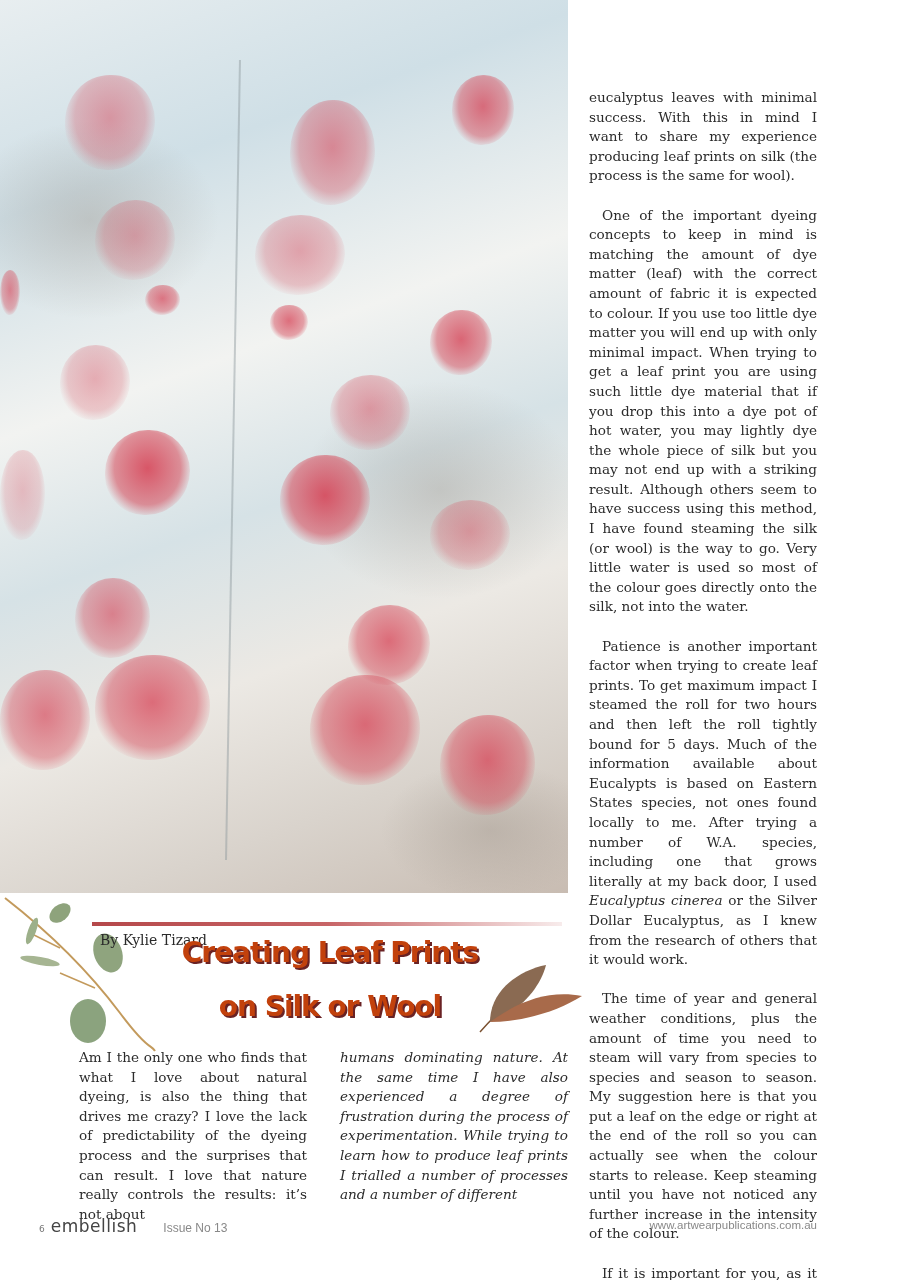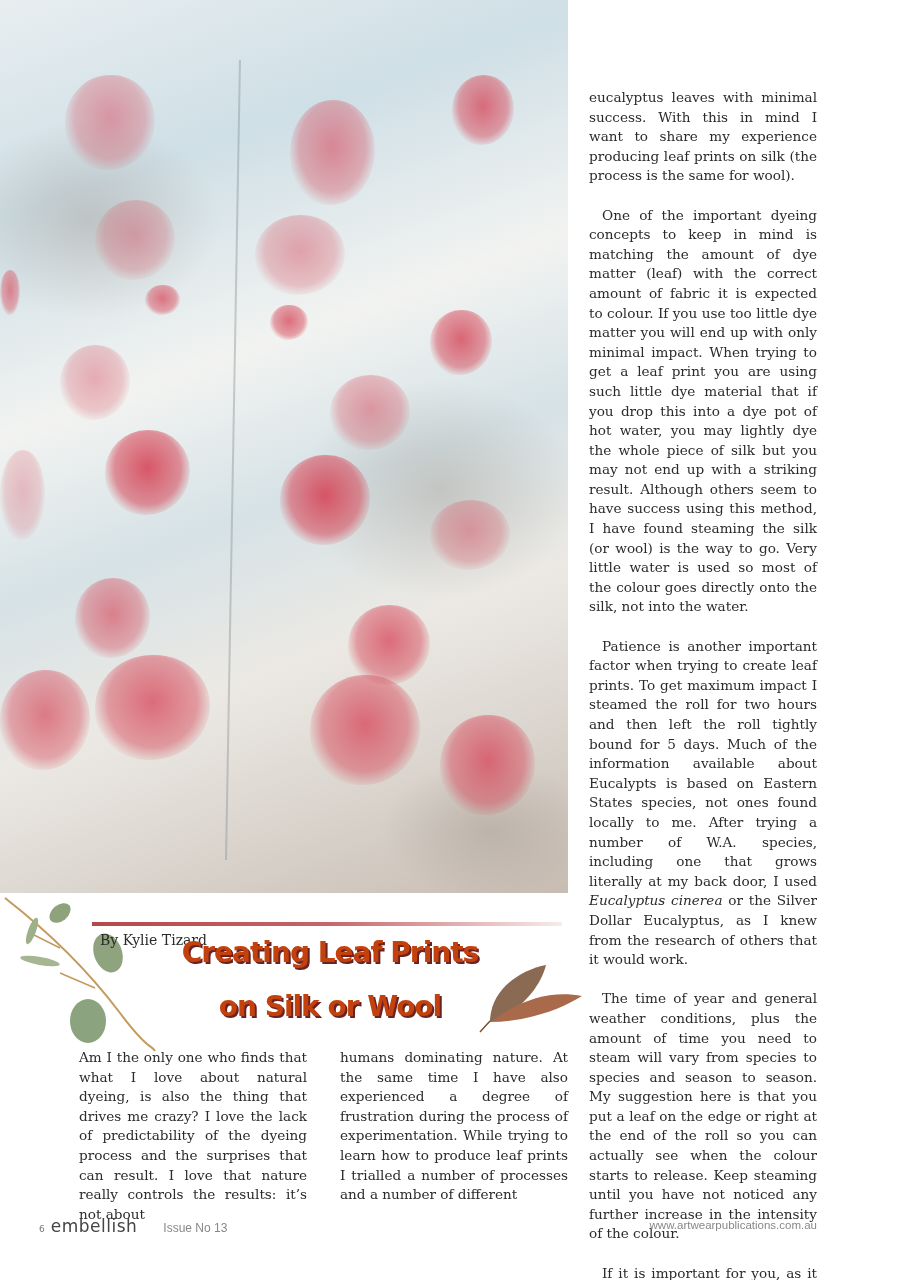--- a/index.html
+++ b/index.html
@@ -11,21 +11,21 @@
   .photo .seam { position: absolute; left: 232px; top: 60px; width: 2px; height: 800px; background: rgba(140,150,155,0.45); transform: rotate(1deg); }
   .byline { position: absolute; left: 100px; top: 932px; font-family: "DejaVu Serif", serif; font-size: 14px; color: #2a2a2a; }
   .byline-rule { position: absolute; left: 92px; top: 922px; width: 470px; height: 4px; background: linear-gradient(90deg, #b5484a 0%, #c76466 50%, rgba(230,190,190,0.3) 100%); }
   .title { position: absolute; left: 90px; top: 926px; width: 480px; text-align: center; font-family: "DejaVu Sans", sans-serif; font-weight: bold; font-size: 28px; line-height: 54px; color: #c2410c; letter-spacing: -1px; text-shadow: 2px 2px 0 #6a2224; }
   .branch { position: absolute; left: 0; top: 893px; }
   .leaf2 { position: absolute; left: 470px; top: 960px; }
   .col { position: absolute; font-size: 13.6px; line-height: 19.6px; text-align: justify; color: #2b2b2b; font-family: "DejaVu Serif", serif; }
   .col p { margin: 0 0 19.6px 0; }
   .col p.indent { text-indent: 13px; margin-top: 16px; }
   .col1 { left: 79px; top: 1048px; width: 228px; }
-  .col2 { left: 340px; top: 1048px; width: 228px; }
+  .col2 { left: 340px; top: 1048px; width: 228px; font-style: italic; }
   .col3 { left: 589px; top: 88px; width: 228px; }
   .col em { font-style: italic; }
   .footer-left { position: absolute; left: 39px; top: 1216px; display: flex; align-items: baseline; gap: 6px; color: #777; }
   .page-num { font-family: "DejaVu Sans", sans-serif; font-size: 9px; color: #777; }
   .brand { font-family: "DejaVu Sans", sans-serif; font-size: 17px; color: #444; letter-spacing: 0.5px; }
   .issue { font-family: "Liberation Sans", sans-serif; font-size: 12px; color: #888; margin-left: 20px; }
   .footer-right { position: absolute; right: 91px; top: 1219px; font-family: "Liberation Sans", sans-serif; font-size: 11.5px; color: #888; margin-left: 44px; }
 </style>
 </head>
 <body>

